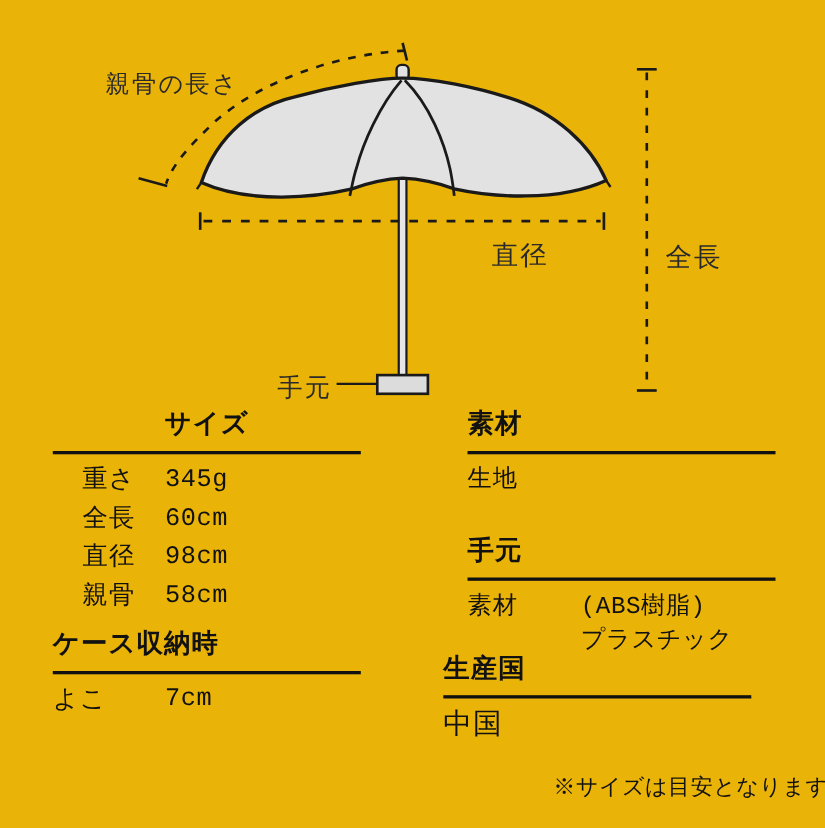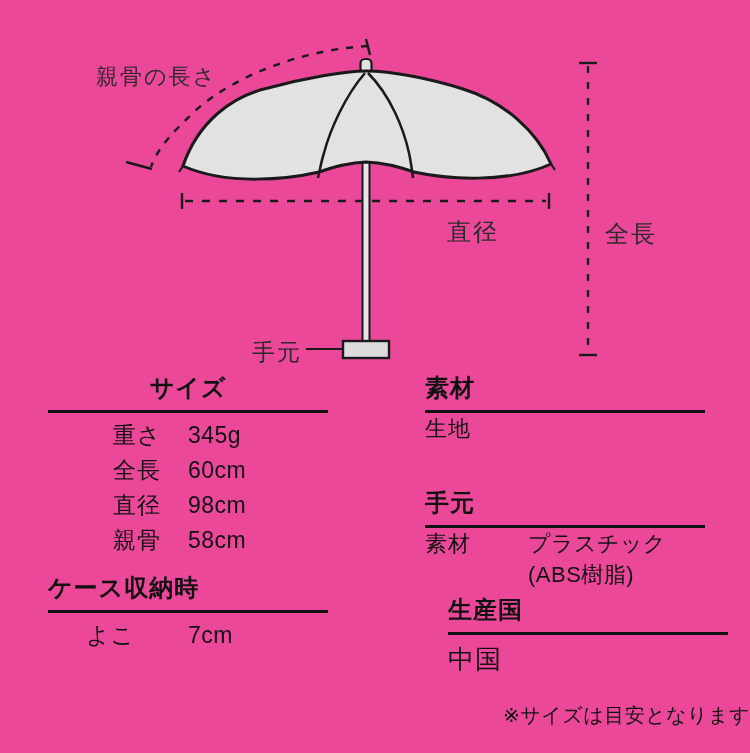--- a/index.html
+++ b/index.html
@@ -2,21 +2,21 @@
 <html><head>
 <meta charset="utf-8">
 <style>
   * { box-sizing: border-box; margin: 0; padding: 0; }
   html, body {
     width: 750px; height: 753px;
     background: #ffffff;
     font-family: "Liberation Sans", "DejaVu Sans", sans-serif;
     color: #111111;
   }
-  #stage { position: relative; width: 750px; height: 753px; overflow: hidden; background:#ec4899; }
+  #stage { position: relative; width: 750px; height: 753px; overflow: hidden; background:#eab308;font-family:Liberation Mono, monospace; }
 
   
   #umbrella-svg { position: absolute; left: 0; top: 0; }
   .ink { stroke: #1a1a1a; fill: none; }
   .dash { stroke: #1a1a1a; fill: none; stroke-width: 2.4; }
 
   .diagram-label {
     position: absolute;
     color: #2a2a2a;
     white-space: nowrap;
@@ -26,37 +26,37 @@
   #label-diameter   { left: 447px; top: 216px; font-size: 24px; }
   #label-total-len  { left: 605px; top: 218px; font-size: 24px; }
   #label-handle     { left: 252px; top: 337px; font-size: 23px; }
 
   
   .spec-col { position: absolute; }
   #col-size     { left: 48px;  top: 375px; width: 280px; text-align: center; }
   #col-case     { left: 48px;  top: 575px; width: 280px; }
   #col-material { left: 425px; top: 375px; width: 280px; }
   #col-handle   { left: 425px; top: 490px; width: 280px; }
-  #col-country  { left: 448px; top: 597px; width: 280px; }
+  #col-country  { left: 403px; top: 597px; width: 280px; }
 
   .sec-title {
     font-size: 24px;
     font-weight: bold;
     line-height: 26px;
     letter-spacing: 1px;
     padding-bottom: 9px;
     border-bottom: 3px solid #111;
   }
-  .rows { margin-top: 5px; margin-left: 38px; }
+  .rows { margin-top: 5px; }
   .row { display: flex; height: 35px; align-items: center; font-size: 23px; }
   .row .lbl { width: 102px; flex: none; letter-spacing: 1px; }
   .row .val { letter-spacing: 0.5px; }
   #col-case .row { height: 34px; }
 
-  .row2 { display: flex; margin-top: 0; font-size: 22px; }
+  .row2 { display: flex; margin-top: 8px; font-size: 22px; }
   .row2 .lbl { width: 103px; flex: none; letter-spacing: 1px; line-height: 31px; }
   .row2 .vlines .vline { line-height: 31px; letter-spacing: 0.5px; }
 
   .country-val { margin-top: 9px; font-size: 26px; line-height: 30px; letter-spacing: 1px; }
 
   #footnote {
     position: absolute;
     left: 503px; top: 702px;
     font-size: 20px;
     color: #111;
@@ -151,22 +151,22 @@
       <span class="vlines">
       </span>
     </div>
   </div>
 
   <div class="spec-col" id="col-handle">
     <div class="sec-title">手元</div>
     <div class="row2">
       <span class="lbl">素材</span>
       <span class="vlines">
+        <span class="vline" style="display:block">(ABS樹脂)</span>
         <span class="vline" style="display:block">プラスチック</span>
-        <span class="vline" style="display:block">(ABS樹脂)</span>
       </span>
     </div>
   </div>
 
   <div class="spec-col" id="col-country">
     <div class="sec-title">生産国</div>
     <div class="country-val">中国</div>
   </div>
 
   <div id="footnote">※サイズは目安となります。</div>

